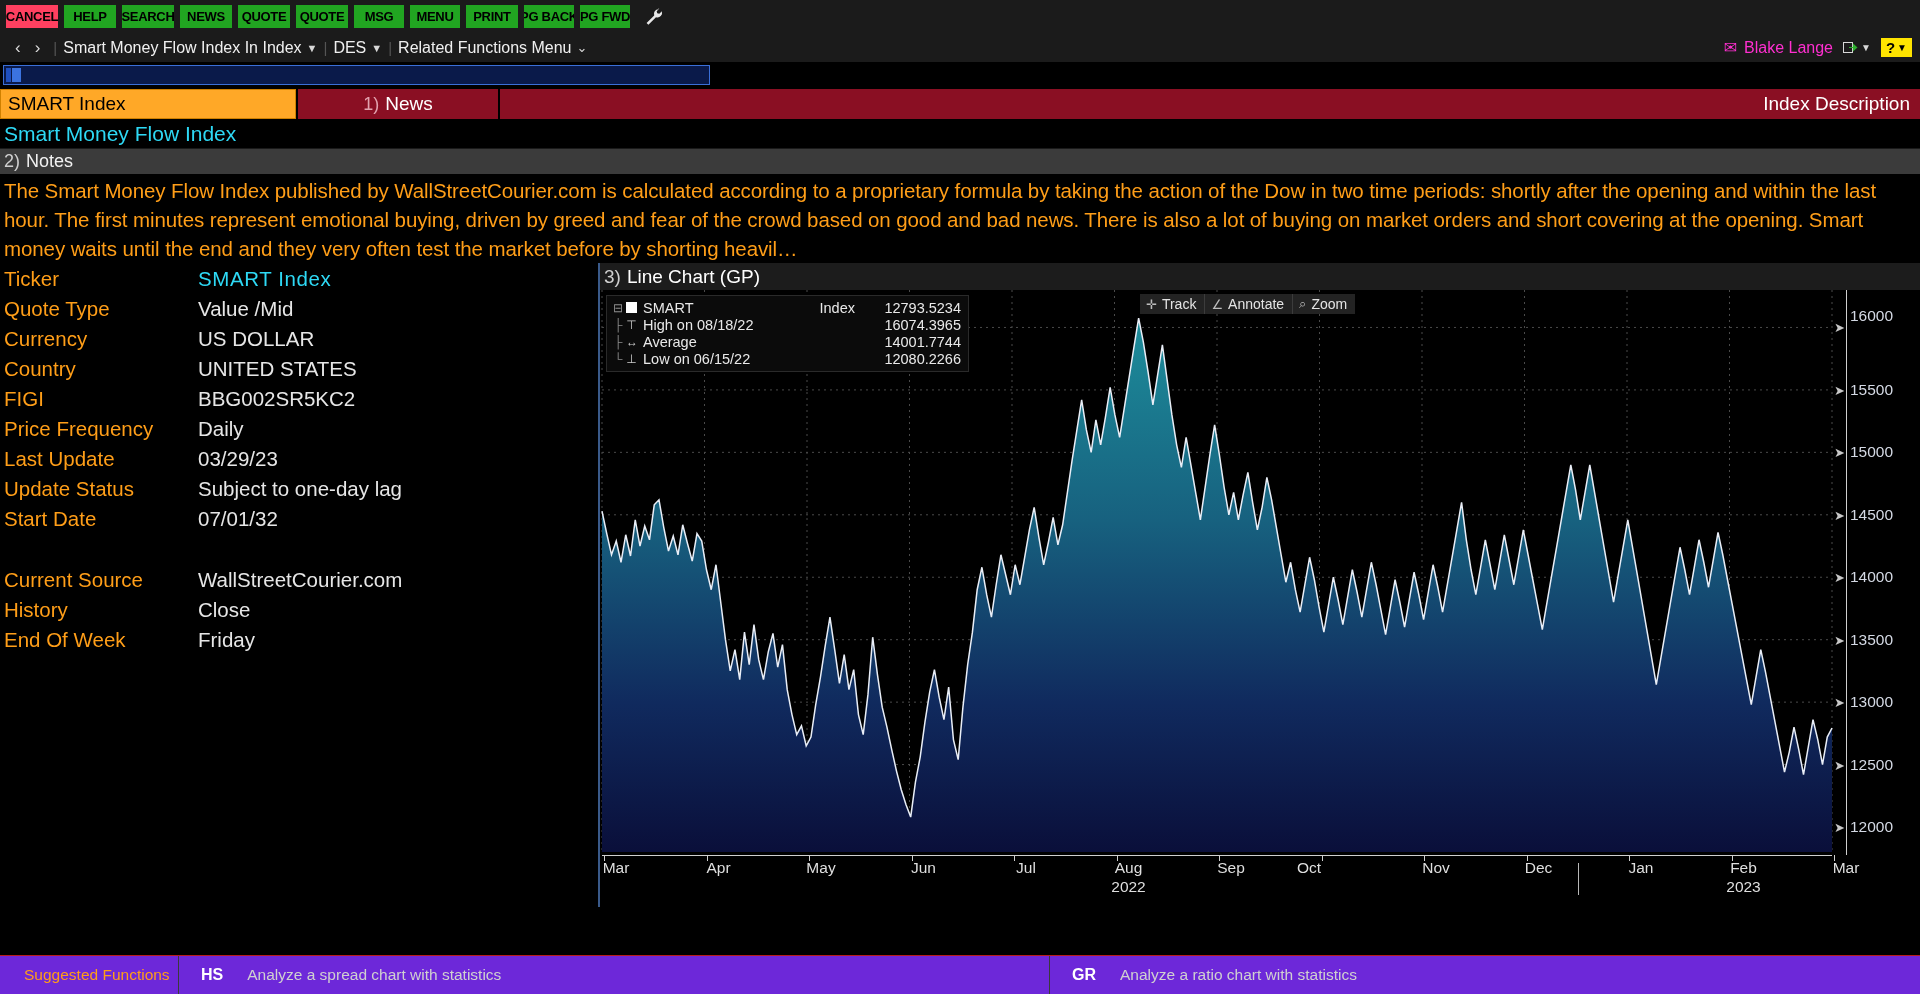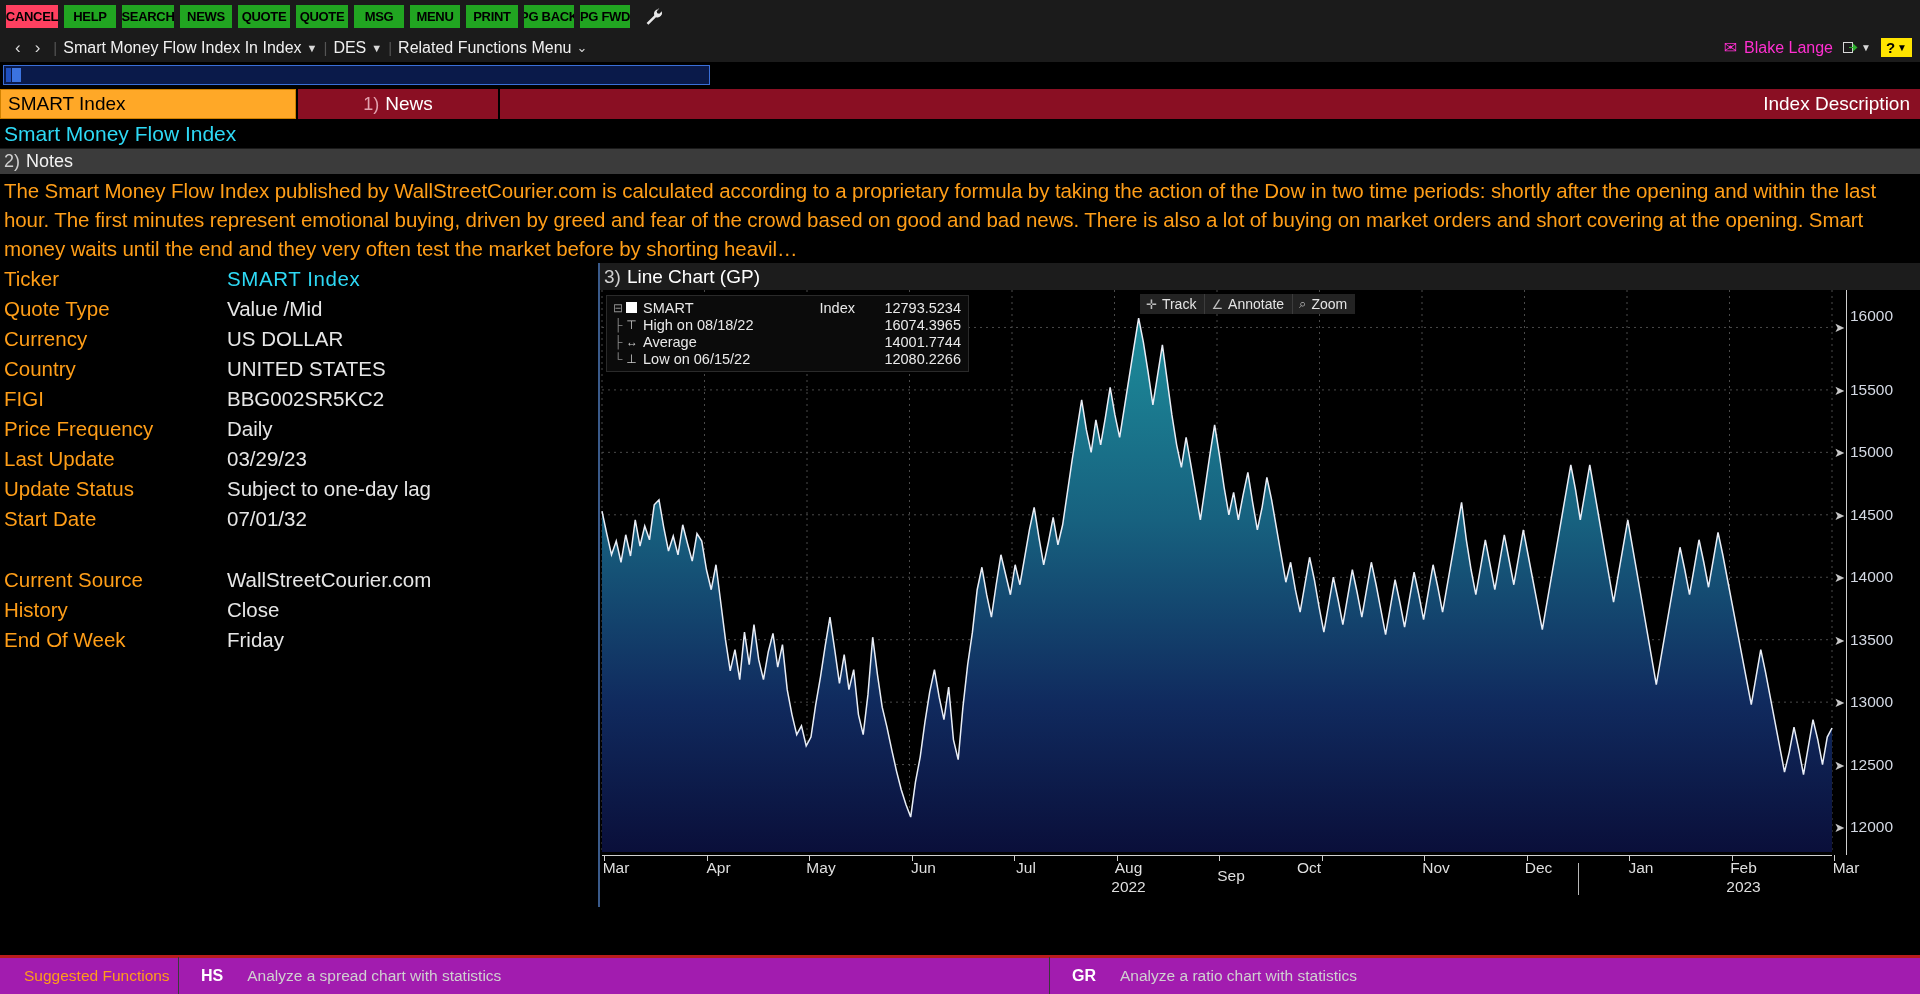--- a/index.html
+++ b/index.html
@@ -103,21 +103,21 @@
   .details-panel {
     width: 600px; background: #000; border-right: 2px solid #3a5a8a;
     display: flex; flex-direction: column;
   }
   .details-head {
     height: 27px; background: #2e2e2e; color: #fff; font-size: 19px;
     display: flex; align-items: center; padding-left: 4px;
     border-bottom: 1px solid #555;
   }
   .det-rows { padding-top: 1px; }
-  .det-row { display: flex; height: 30px; align-items: center; gap: 29px; }
+  .det-row { display: flex; height: 30px; align-items: center; }
   .det-label { width: 198px; color: #ff9e18; font-size: 20.5px; padding-left: 4px; }
   .det-value { color: #e6e6e6; font-size: 20.5px; }
   .det-value.cyan { color: #2ed9f5; letter-spacing: 0.6px; }
   .det-gap { height: 30px; }
 
   
   .chart-panel { flex: 1; background: #000; display: flex; flex-direction: column; }
   .chart-head {
     height: 27px; background: #1c1c1c; color: #fff; font-size: 19px;
     display: flex; align-items: center; padding-left: 4px;
@@ -163,22 +163,22 @@
   .xaxis { height: 52px; position: relative; background: #000; }
   .xtick {
     position: absolute; top: 4px; color: #dfdfdf; font-size: 15.5px;
     transform: translateX(-50%); text-align: center; white-space: nowrap;
   }
   .xtick .yr { display: block; font-size: 15.5px; margin-top: 1px; }
 
   
   .bottombar {
     position: absolute; bottom: 0; left: 0; width: 1920px; height: 39px;
-    background: #a21caf; display: flex; align-items: center;
-    border-top: 3px solid #b91c1c;
+    background: #6d28d9; display: flex; align-items: center;
+    border-top: 1px solid #b91c1c;
   }
   .bb-label { color: #ff9e18; font-size: 15.5px; width: 178px; padding-left: 24px; }
   .bb-cell {
     flex: 1; height: 39px; display: flex; align-items: center;
     border-left: 1px solid #3a3a3a; padding-left: 22px; gap: 24px;
   }
   .bb-code { color: #fff; font-size: 16px; font-weight: bold; }
   .bb-desc { color: #d0d0d0; font-size: 15.5px; }
 </style>
 </head>
@@ -444,21 +444,21 @@
           <div class="xtick" style="left: 118.5px;"><span>Apr</span></div>
           <div style="position: absolute; left: 106.5px; top: 0px; width: 1px; height: 6px; background: rgb(207, 207, 207);"></div>
           <div class="xtick" style="left: 221px;"><span>May</span></div>
           <div style="position: absolute; left: 209px; top: 0px; width: 1px; height: 6px; background: rgb(207, 207, 207);"></div>
           <div class="xtick" style="left: 323.5px;"><span>Jun</span></div>
           <div style="position: absolute; left: 311.5px; top: 0px; width: 1px; height: 6px; background: rgb(207, 207, 207);"></div>
           <div class="xtick" style="left: 426px;"><span>Jul</span></div>
           <div style="position: absolute; left: 414px; top: 0px; width: 1px; height: 6px; background: rgb(207, 207, 207);"></div>
           <div class="xtick" style="left: 528.5px;"><span>Aug</span><span class="yr">2022</span></div>
           <div style="position: absolute; left: 516.5px; top: 0px; width: 1px; height: 6px; background: rgb(207, 207, 207);"></div>
-          <div class="xtick" style="left: 631px; margin-top: 8px;"><span>Sep</span></div>
+          <div class="xtick" style="left: 631px;"><span>Sep</span></div>
           <div style="position: absolute; left: 619px; top: 0px; width: 1px; height: 6px; background: rgb(207, 207, 207);"></div>
           <div class="xtick" style="left: 709px;"><span>Oct</span></div>
           <div style="position: absolute; left: 721.5px; top: 0px; width: 1px; height: 6px; background: rgb(207, 207, 207);"></div>
           <div class="xtick" style="left: 836px;"><span>Nov</span></div>
           <div style="position: absolute; left: 824px; top: 0px; width: 1px; height: 6px; background: rgb(207, 207, 207);"></div>
           <div class="xtick" style="left: 938.5px;"><span>Dec</span></div>
           <div style="position: absolute; left: 926.5px; top: 0px; width: 1px; height: 6px; background: rgb(207, 207, 207);"></div>
           <div class="xtick" style="left: 1041px;"><span>Jan</span></div>
           <div style="position: absolute; left: 1029px; top: 0px; width: 1px; height: 6px; background: rgb(207, 207, 207);"></div>
           <div class="xtick" style="left: 1143.5px;"><span>Feb</span><span class="yr">2023</span></div>

